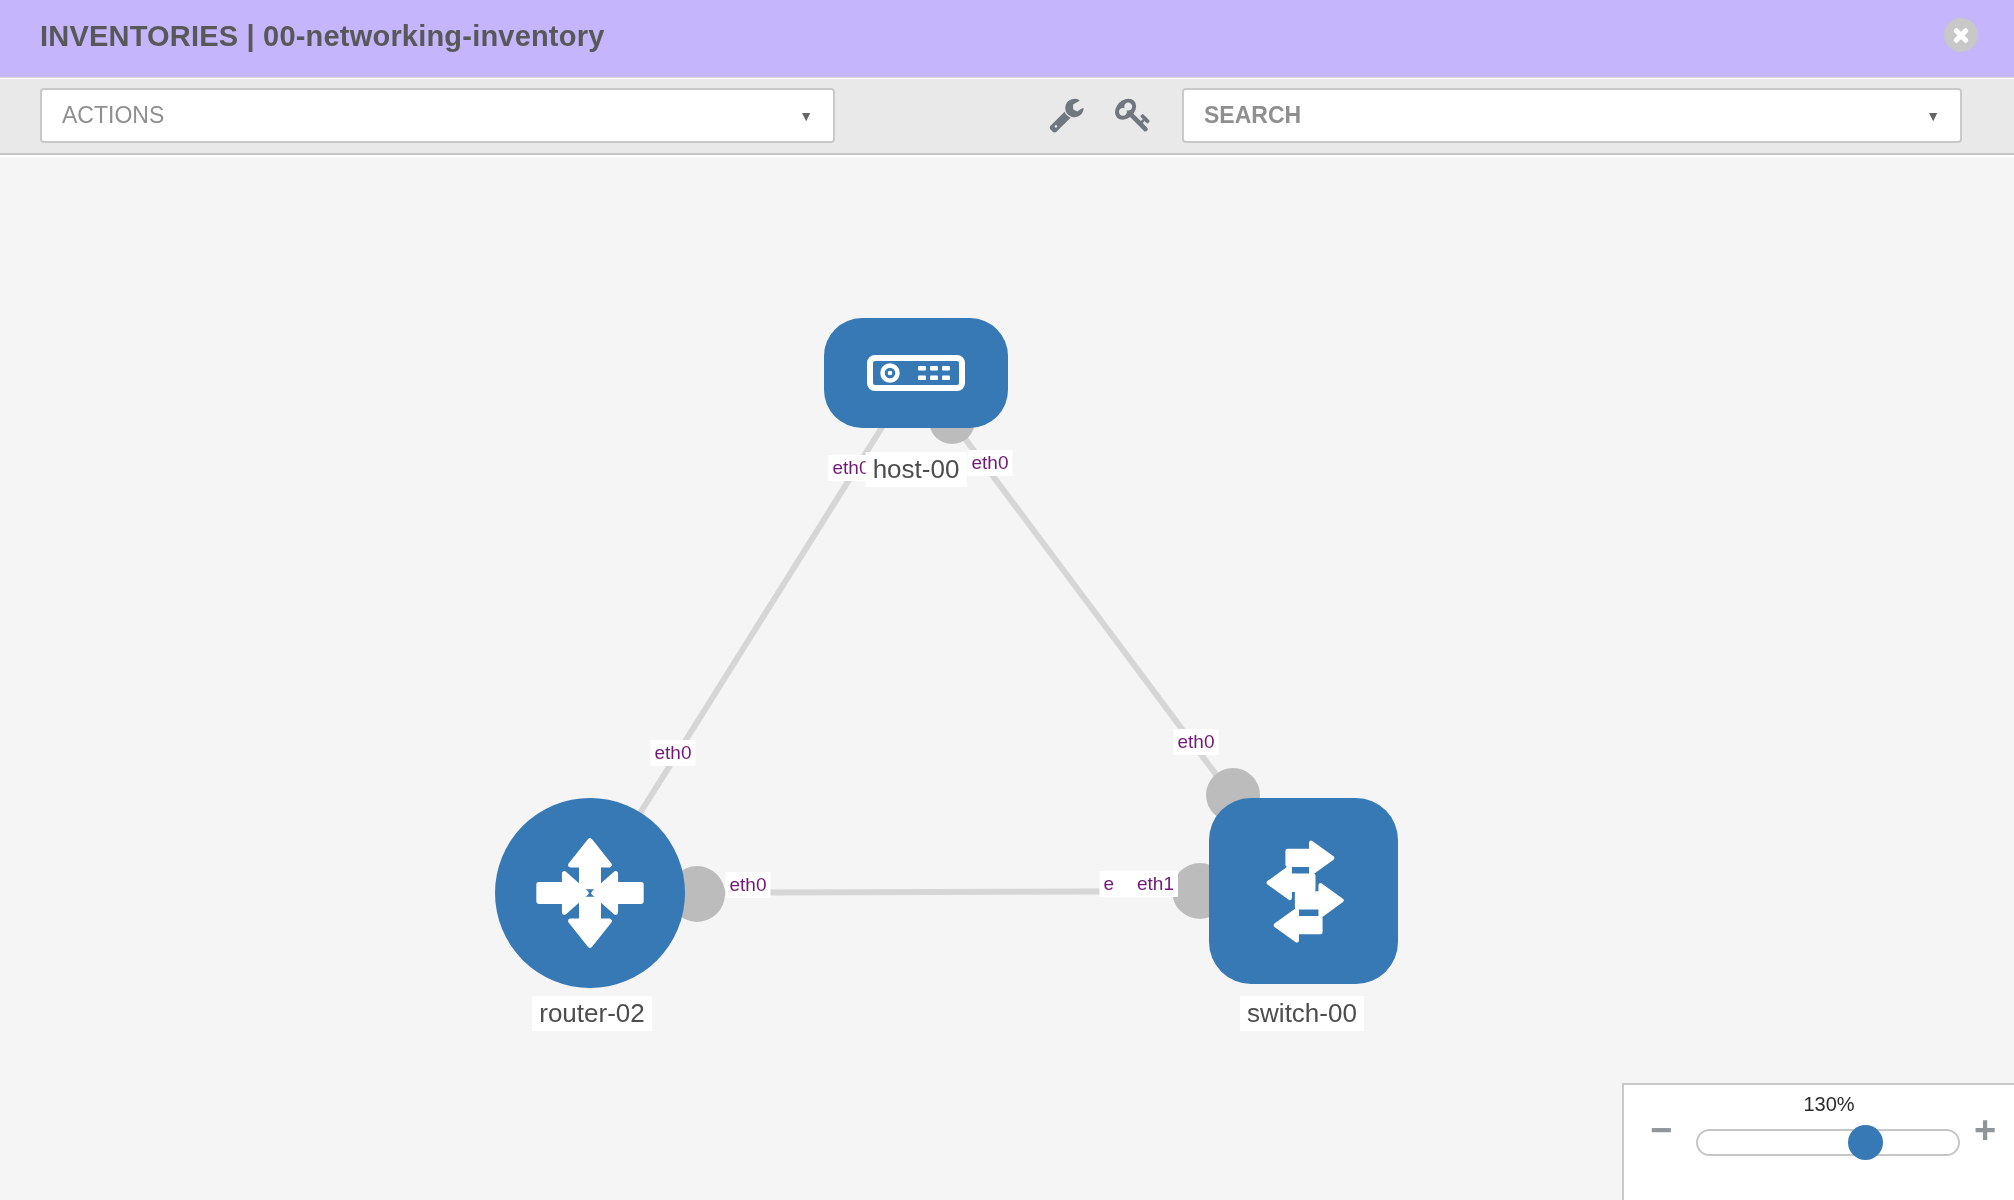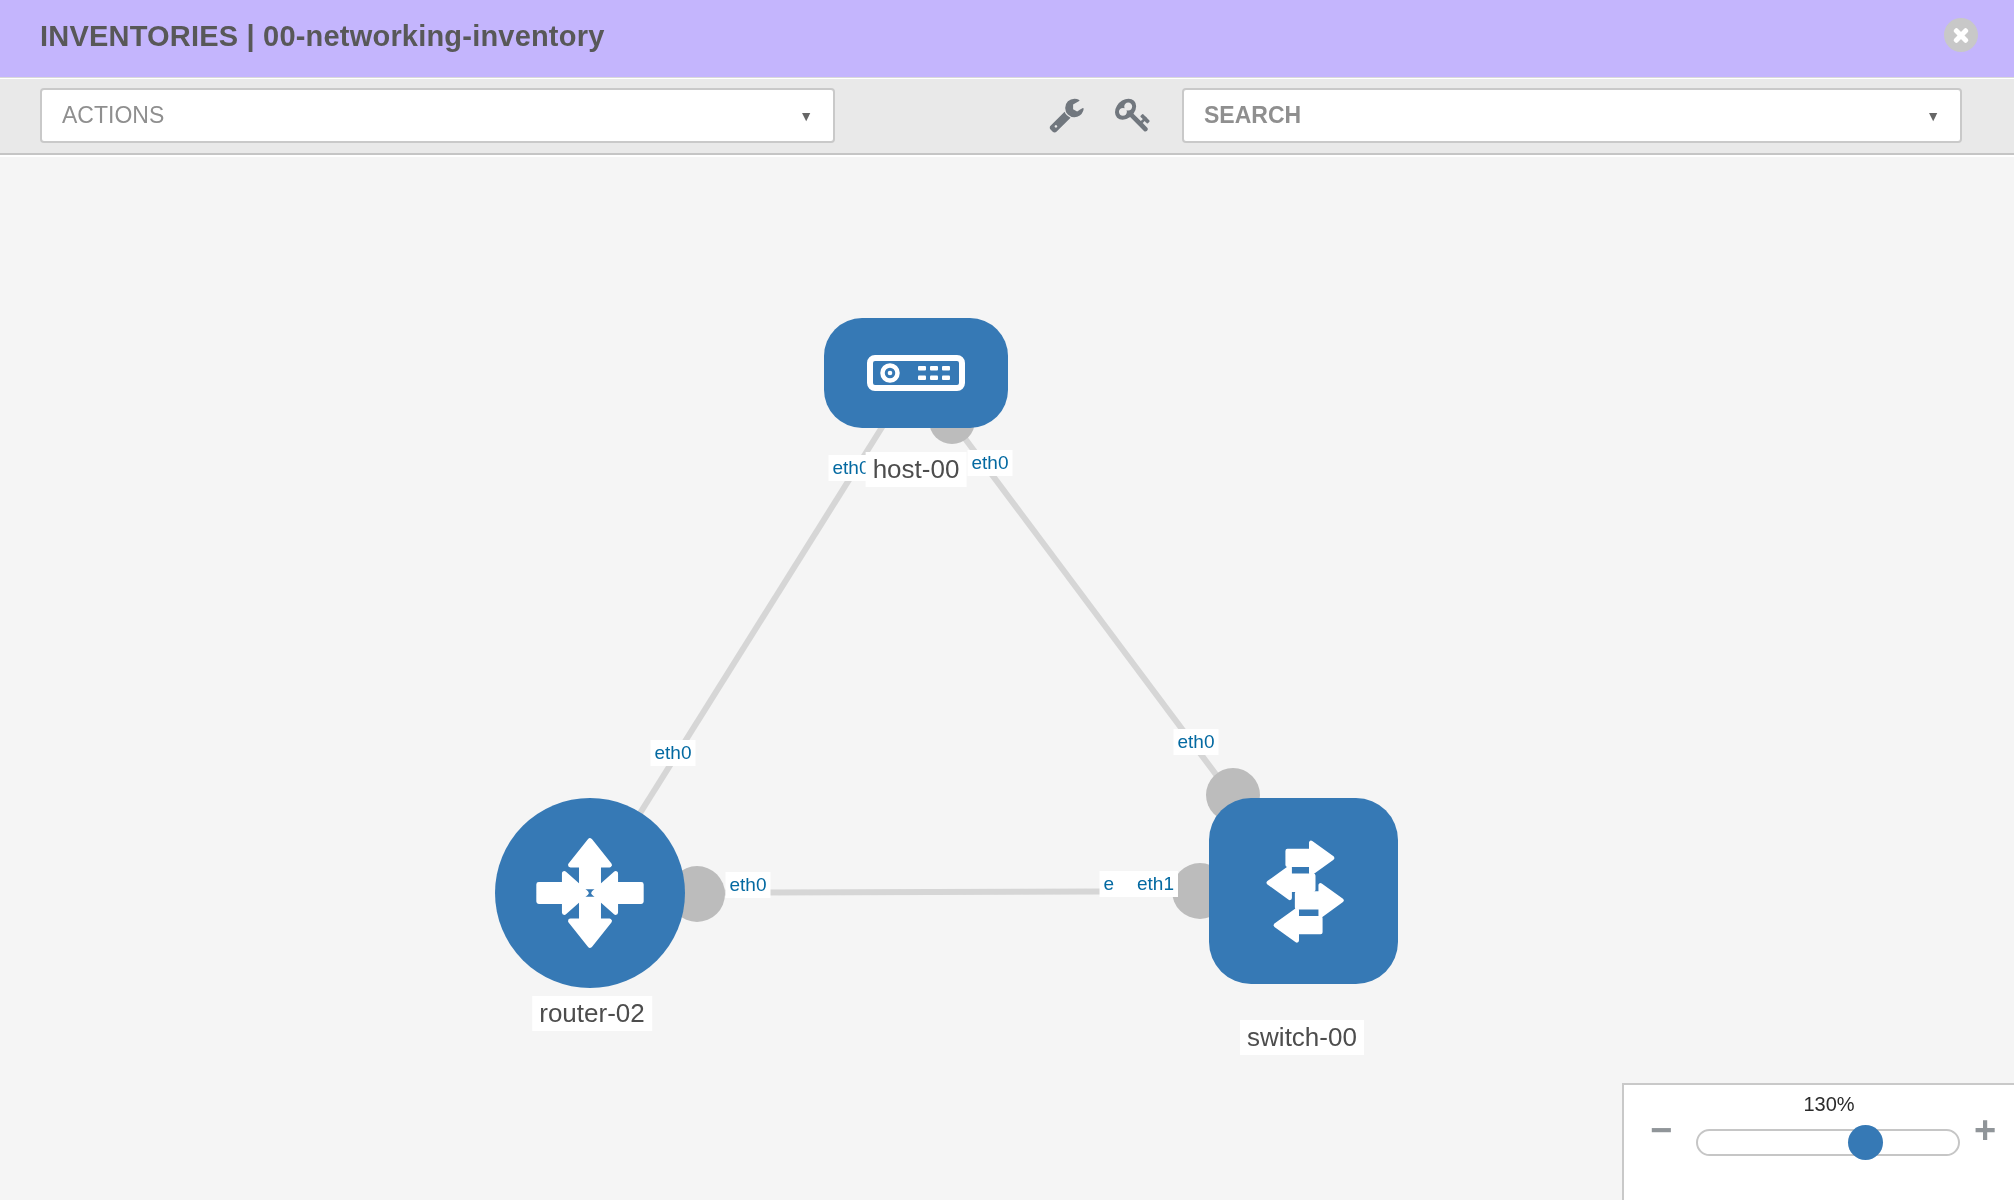--- a/index.html
+++ b/index.html
@@ -41,24 +41,24 @@
   .node { position:absolute; z-index:2; background:#3679b5; display:flex;
     align-items:center; justify-content:center; cursor:pointer; }
   .node-host   { left:824px; top:161px; width:184px; height:110px; border-radius:38px; }
   .node-router { left:495px; top:641px; width:190px; height:190px; border-radius:50%; }
   .node-switch { left:1209px; top:641px; width:189px; height:186px; border-radius:42px; }
 
   .node-label { position:absolute; z-index:4; transform:translateX(-50%);
     background:#fff; color:#4d4d4d; font-size:26px; padding:2px 7px; white-space:nowrap; }
   .lbl-host   { left:916px;  top:295px; }
   .lbl-router { left:592px;  top:839px; }
-  .lbl-switch { left:1302px; top:839px;margin-top:24px; }
+  .lbl-switch { left:1302px; top:839px; }
 
   .iface-label { position:absolute; z-index:3; transform:translate(-50%,-50%);
-    background:#fff; color:#0369a1; font-size:19px; padding:2px 4px; white-space:nowrap; }
+    background:#fff; color:#701a75; font-size:19px; padding:2px 4px; white-space:nowrap; }
 
   
   .zoom-panel { position:absolute; left:1622px; top:1083px; width:392px; height:117px;
     background:#fff; border-left:2px solid #c9c9c9; border-top:2px solid #c9c9c9; z-index:10;padding-left:40px; }
   .zoom-level { position:absolute; left:205px; top:8px; transform:translateX(-50%);
     font-size:20px; color:#2b2b2b; }
   .zoom-minus, .zoom-plus { position:absolute; top:26px; font-size:38px; font-weight:bold;
     color:#909599; cursor:pointer; line-height:38px; }
   .zoom-minus { left:26px; }
   .zoom-plus  { left:350px; }

